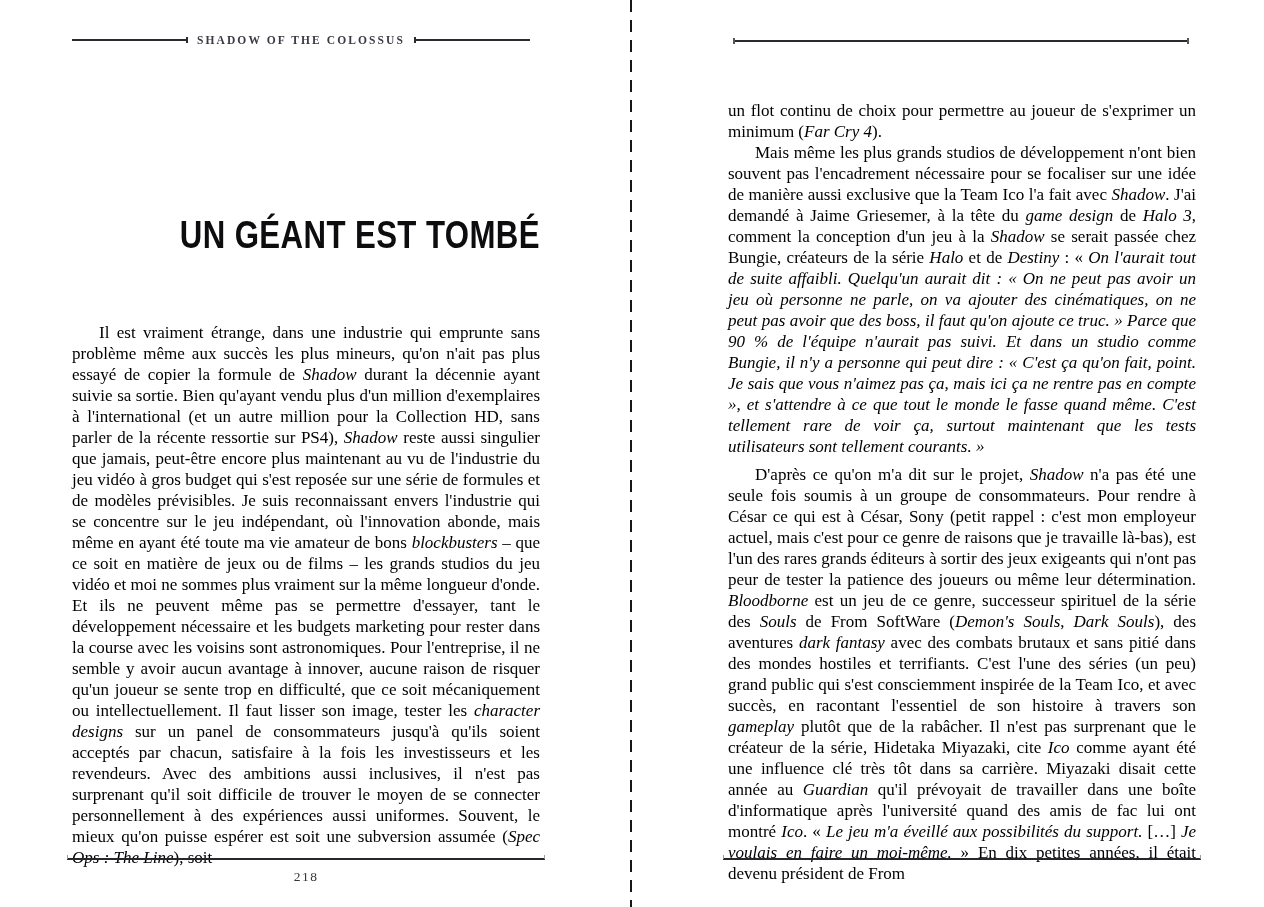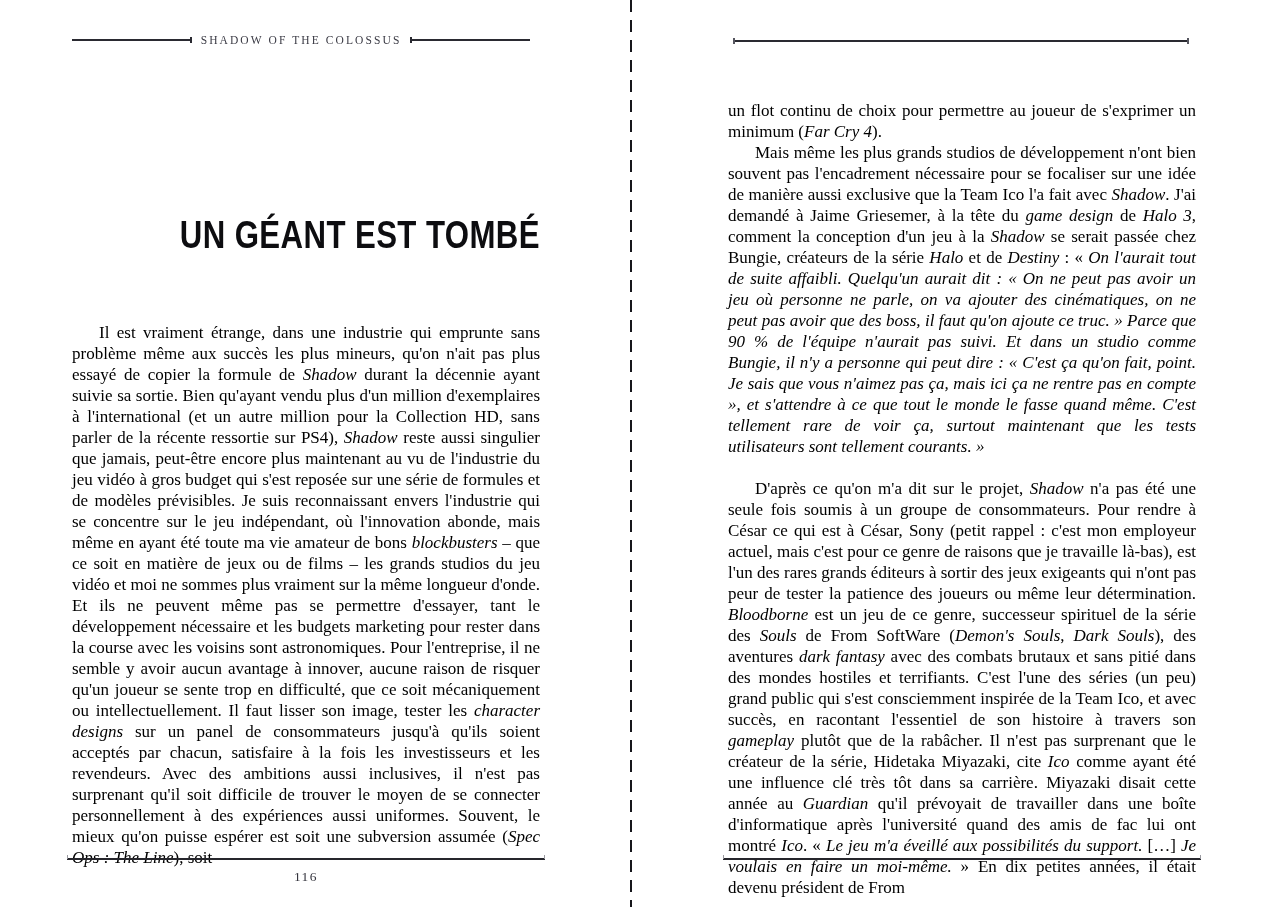--- a/index.html
+++ b/index.html
@@ -25,21 +25,21 @@
     flex:1; height:1.6px; background:#2a2a31; position:relative;
   }
   .running-header .rule-left::after,
   .running-header .rule-right::before {
     content:""; position:absolute; top:-2.4px; width:1.6px; height:6.5px; background:#2a2a31;
   }
   .running-header .rule-left::after  { right:0; }
   .running-header .rule-right::before{ left:0; }
   .running-header-text {
     padding:0 9px; white-space:nowrap;
-    font-size:11.5px; letter-spacing:2.1px; color:#3a3a44; font-weight:normal;
+    font-size:11.5px; letter-spacing:2.1px; color:#3a3a44; font-weight:bold;
   }
 
   
   .header-rule-plain {
     position:absolute; top:40px; left:5px; width:456px; height:1.6px;
     background:#2a2a31;
   }
   .header-rule-plain::before, .header-rule-plain::after {
     content:""; position:absolute; top:-2.4px; width:1.6px; height:6.5px; background:#55555e;
   }
@@ -59,21 +59,21 @@
   
   .body-text {
     position:absolute; left:0; width:468px;
     text-align:justify;
     font-size:17px; line-height:21px; color:#000000;
   }
   .page-left  .body-text { top:322px; }
   .page-right .body-text { top:100px; }
   .body-text p { margin:0; }
   .body-text p.indent { text-indent:27px; }
-  .body-text p.gap    { margin-top:21px; }
+  .body-text p.gap    { margin-top:7px; }
 
   
   .footer-rule {
     position:absolute; top:858px; left:-5px; width:478px; height:1.6px;
     background:#26262c;
   }
   .footer-rule::before, .footer-rule::after {
     content:""; position:absolute; top:-3px; width:1.4px; height:4px; background:#9a9aa0;
   }
   .footer-rule::before { left:0; }
@@ -103,21 +103,21 @@
       <span class="rule rule-right"></span>
     </div>
 
     <h1 class="chapter-title">UN GÉANT EST TOMBÉ</h1>
 
     <div class="body-text">
         <p class="indent">Il est vraiment étrange, dans une industrie qui emprunte sans problème même aux succès les plus mineurs, qu'on n'ait pas plus essayé de copier la formule de <i>Shadow</i> durant la décennie ayant suivie sa sortie. Bien qu'ayant vendu plus d'un million d'exemplaires à l'international (et un autre million pour la Collection HD, sans parler de la récente ressortie sur PS4), <i>Shadow</i> reste aussi singulier que jamais, peut-être encore plus maintenant au vu de l'industrie du jeu vidéo à gros budget qui s'est reposée sur une série de formules et de modèles prévisibles. Je suis reconnaissant envers l'industrie qui se concentre sur le jeu indépendant, où l'innovation abonde, mais même en ayant été toute ma vie amateur de bons <i>blockbusters</i> – que ce soit en matière de jeux ou de films – les grands studios du jeu vidéo et moi ne sommes plus vraiment sur la même longueur d'onde. Et ils ne peuvent même pas se permettre d'essayer, tant le développement nécessaire et les budgets marketing pour rester dans la course avec les voisins sont astronomiques. Pour l'entreprise, il ne semble y avoir aucun avantage à innover, aucune raison de risquer qu'un joueur se sente trop en difficulté, que ce soit mécaniquement ou intellectuellement. Il faut lisser son image, tester les <i>character designs</i> sur un panel de consommateurs jusqu'à qu'ils soient acceptés par chacun, satisfaire à la fois les investisseurs et les revendeurs. Avec des ambitions aussi inclusives, il n'est pas surprenant qu'il soit difficile de trouver le moyen de se connecter personnellement à des expériences aussi uniformes. Souvent, le mieux qu'on puisse espérer est soit une subversion assumée (<i>Spec Ops : The Line</i>), soit</p>
       </div>
 
     <div class="footer-rule"></div>
-    <div class="page-number">116</div>
+    <div class="page-number">218</div>
   </div>
 
   <div class="divider"></div>
 
   <div class="page page-right">
 
     <div class="header-rule-plain"></div>
 
     <div class="body-text">
         <p class="">un flot continu de choix pour permettre au joueur de s'exprimer un minimum (<i>Far Cry 4</i>).</p>

